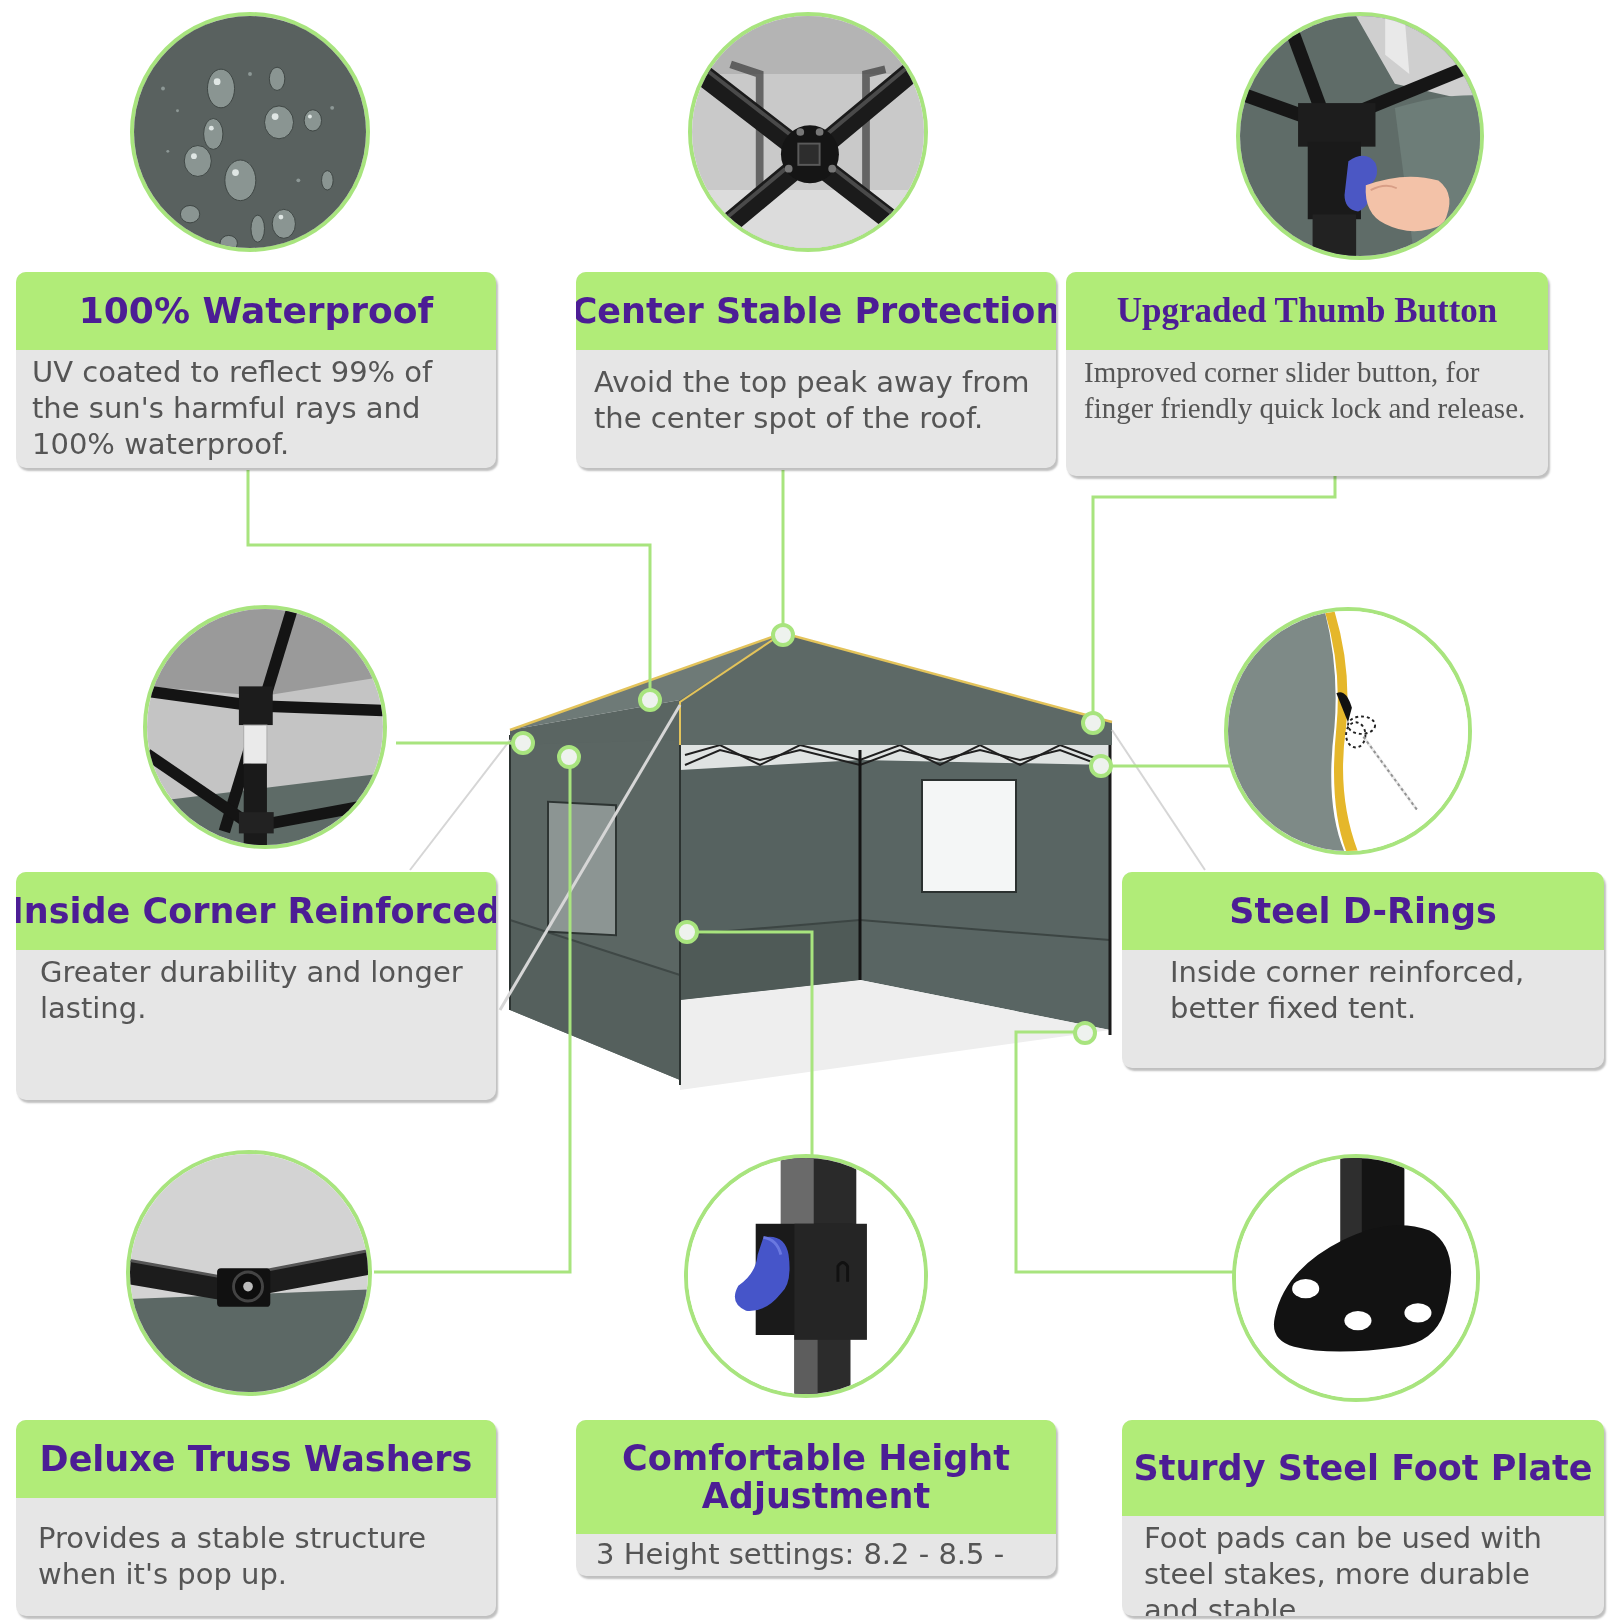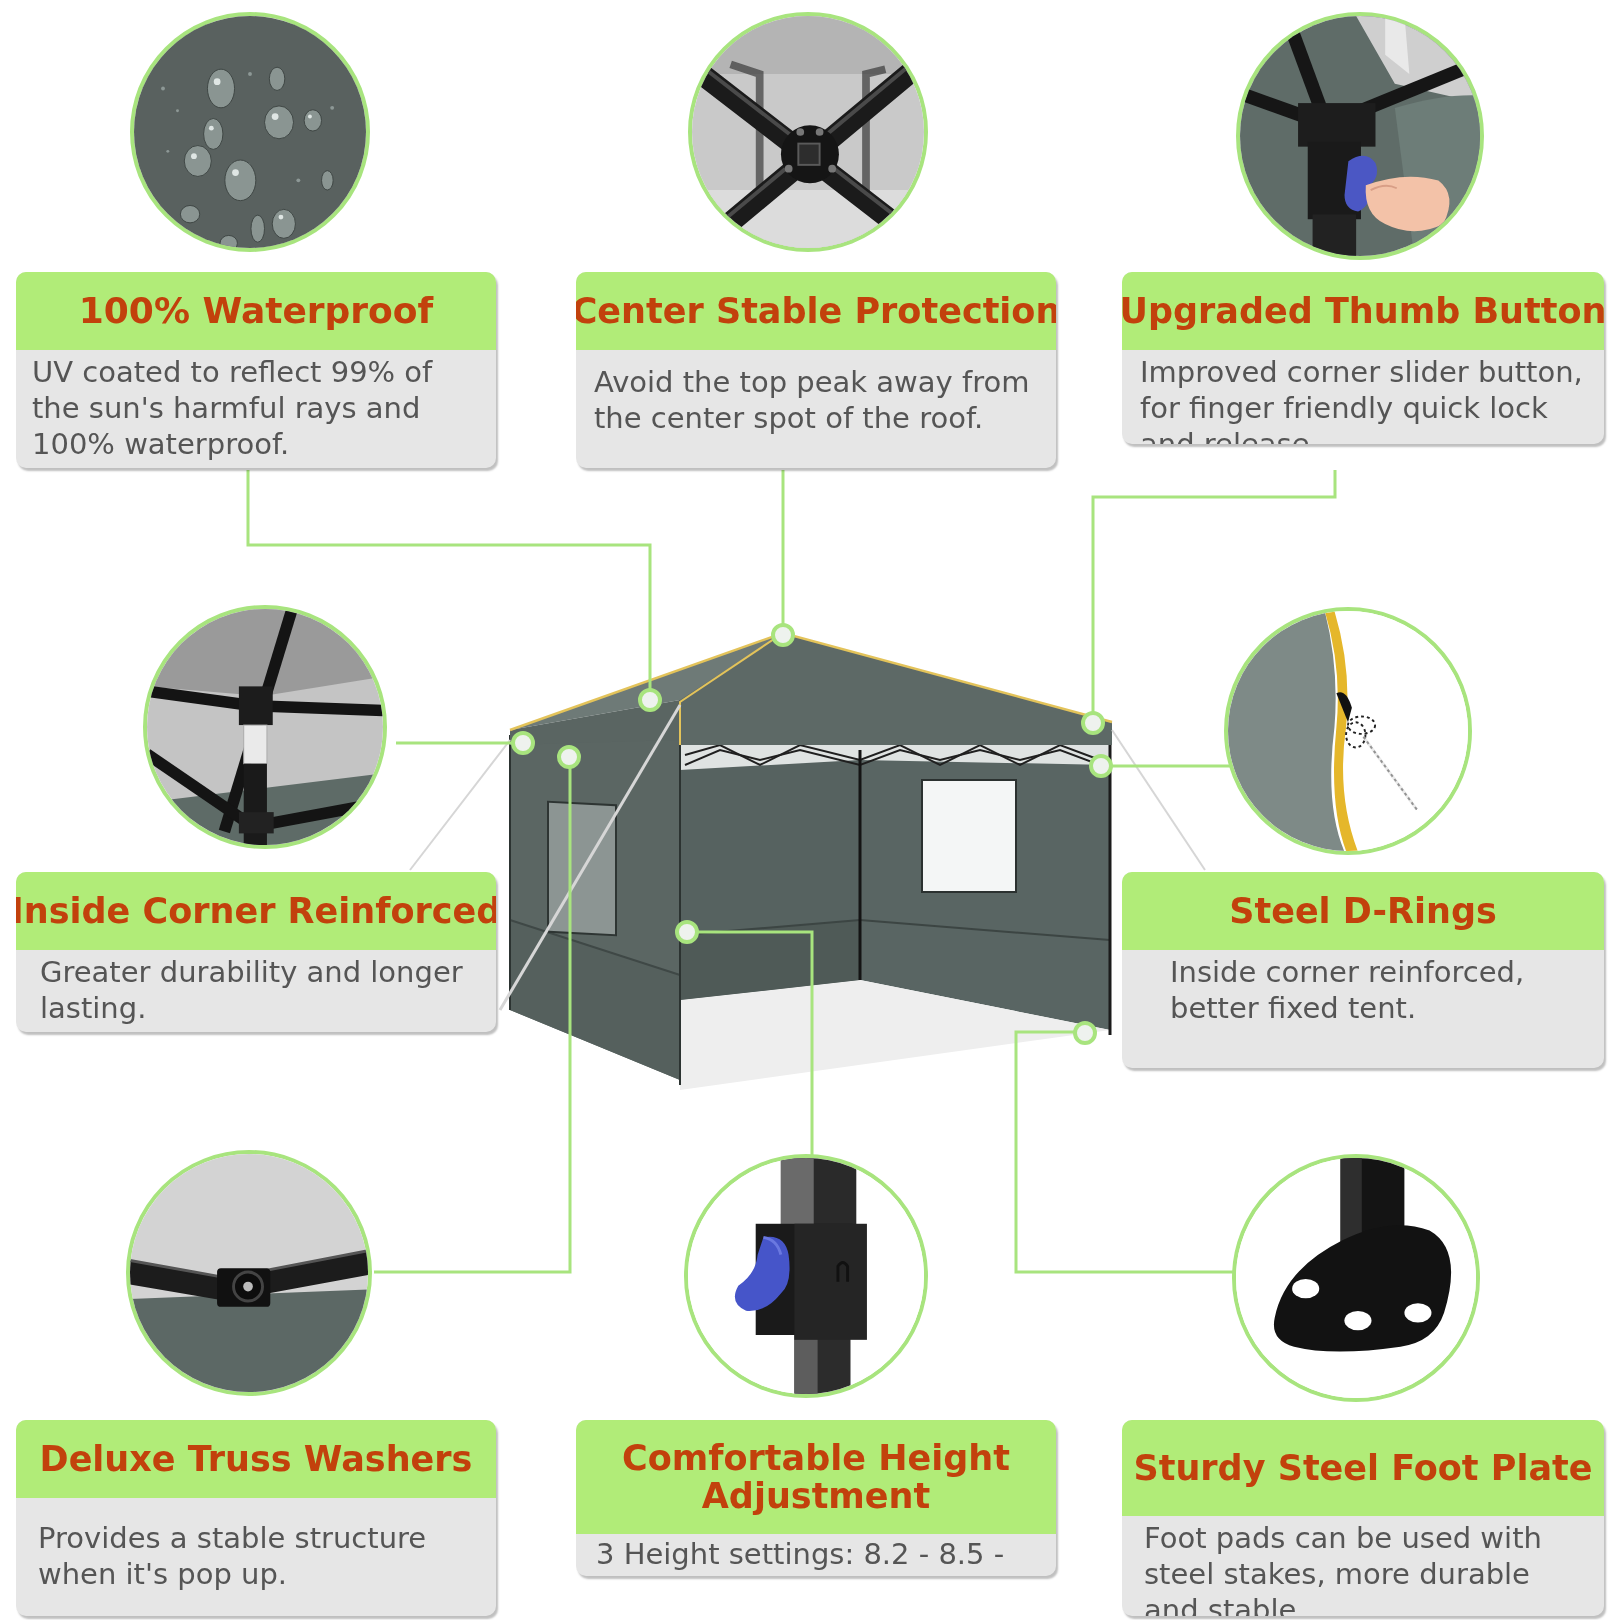--- a/index.html
+++ b/index.html
@@ -11,21 +11,21 @@
     
     .card {
       position: absolute;
       border-radius: 10px;
       overflow: hidden;
       background: #e6e6e6;
       box-shadow: 2px 3px 2px rgba(0,0,0,0.25);
     }
     .card-title {
       background: #b1ec78;
-      color: #c2410c;
+      color: #4c1d95;
       font-weight: bold;
       text-align: center;
       display: flex;
       align-items: center;
       justify-content: center;
       line-height: 1.1;
       padding: 8px 6px;
       white-space: nowrap;
     }
     .card-title.wrap { white-space: normal; }
@@ -284,26 +284,26 @@
   <div class="card" style="left:16px; top:272px; width:480px; height:196px;">
     <div class="card-title" style="height:78px; font-size:36px;">100% Waterproof</div>
     <div class="card-desc">UV coated to reflect 99% of the sun's harmful rays and 100% waterproof.</div>
   </div>
 
   <div class="card" style="left:576px; top:272px; width:480px; height:196px;">
     <div class="card-title" style="height:78px; font-size:35px;">Center Stable Protection</div>
     <div class="card-desc" style="padding-top:14px; padding-left:18px;">Avoid the top peak away from the center spot of the roof.</div>
   </div>
 
-  <div class="card" style="left:1122px; top:272px; width:482px; height:172px;">
+  <div class="card" style="left:1066px; top:272px; width:482px; height:204px;font-family:Liberation Serif, serif;">
     <div class="card-title" style="height:78px; font-size:35px;">Upgraded Thumb Button</div>
     <div class="card-desc" style="padding-left:18px;">Improved corner slider button, for finger friendly quick lock and release.</div>
   </div>
 
-  <div class="card" style="left:16px; top:872px; width:480px; height:160px;">
+  <div class="card" style="left:16px; top:872px; width:480px; height:228px;">
     <div class="card-title" style="height:78px; font-size:35px;">Inside Corner Reinforced</div>
     <div class="card-desc" style="padding-left:24px;">Greater durability and longer lasting.</div>
   </div>
 
   <div class="card" style="left:1122px; top:872px; width:482px; height:196px;">
     <div class="card-title" style="height:78px; font-size:35px;">Steel D-Rings</div>
     <div class="card-desc" style="padding-left:48px;">Inside corner reinforced, better fixed tent.</div>
   </div>
 
   <div class="card" style="left:16px; top:1420px; width:480px; height:196px;">

